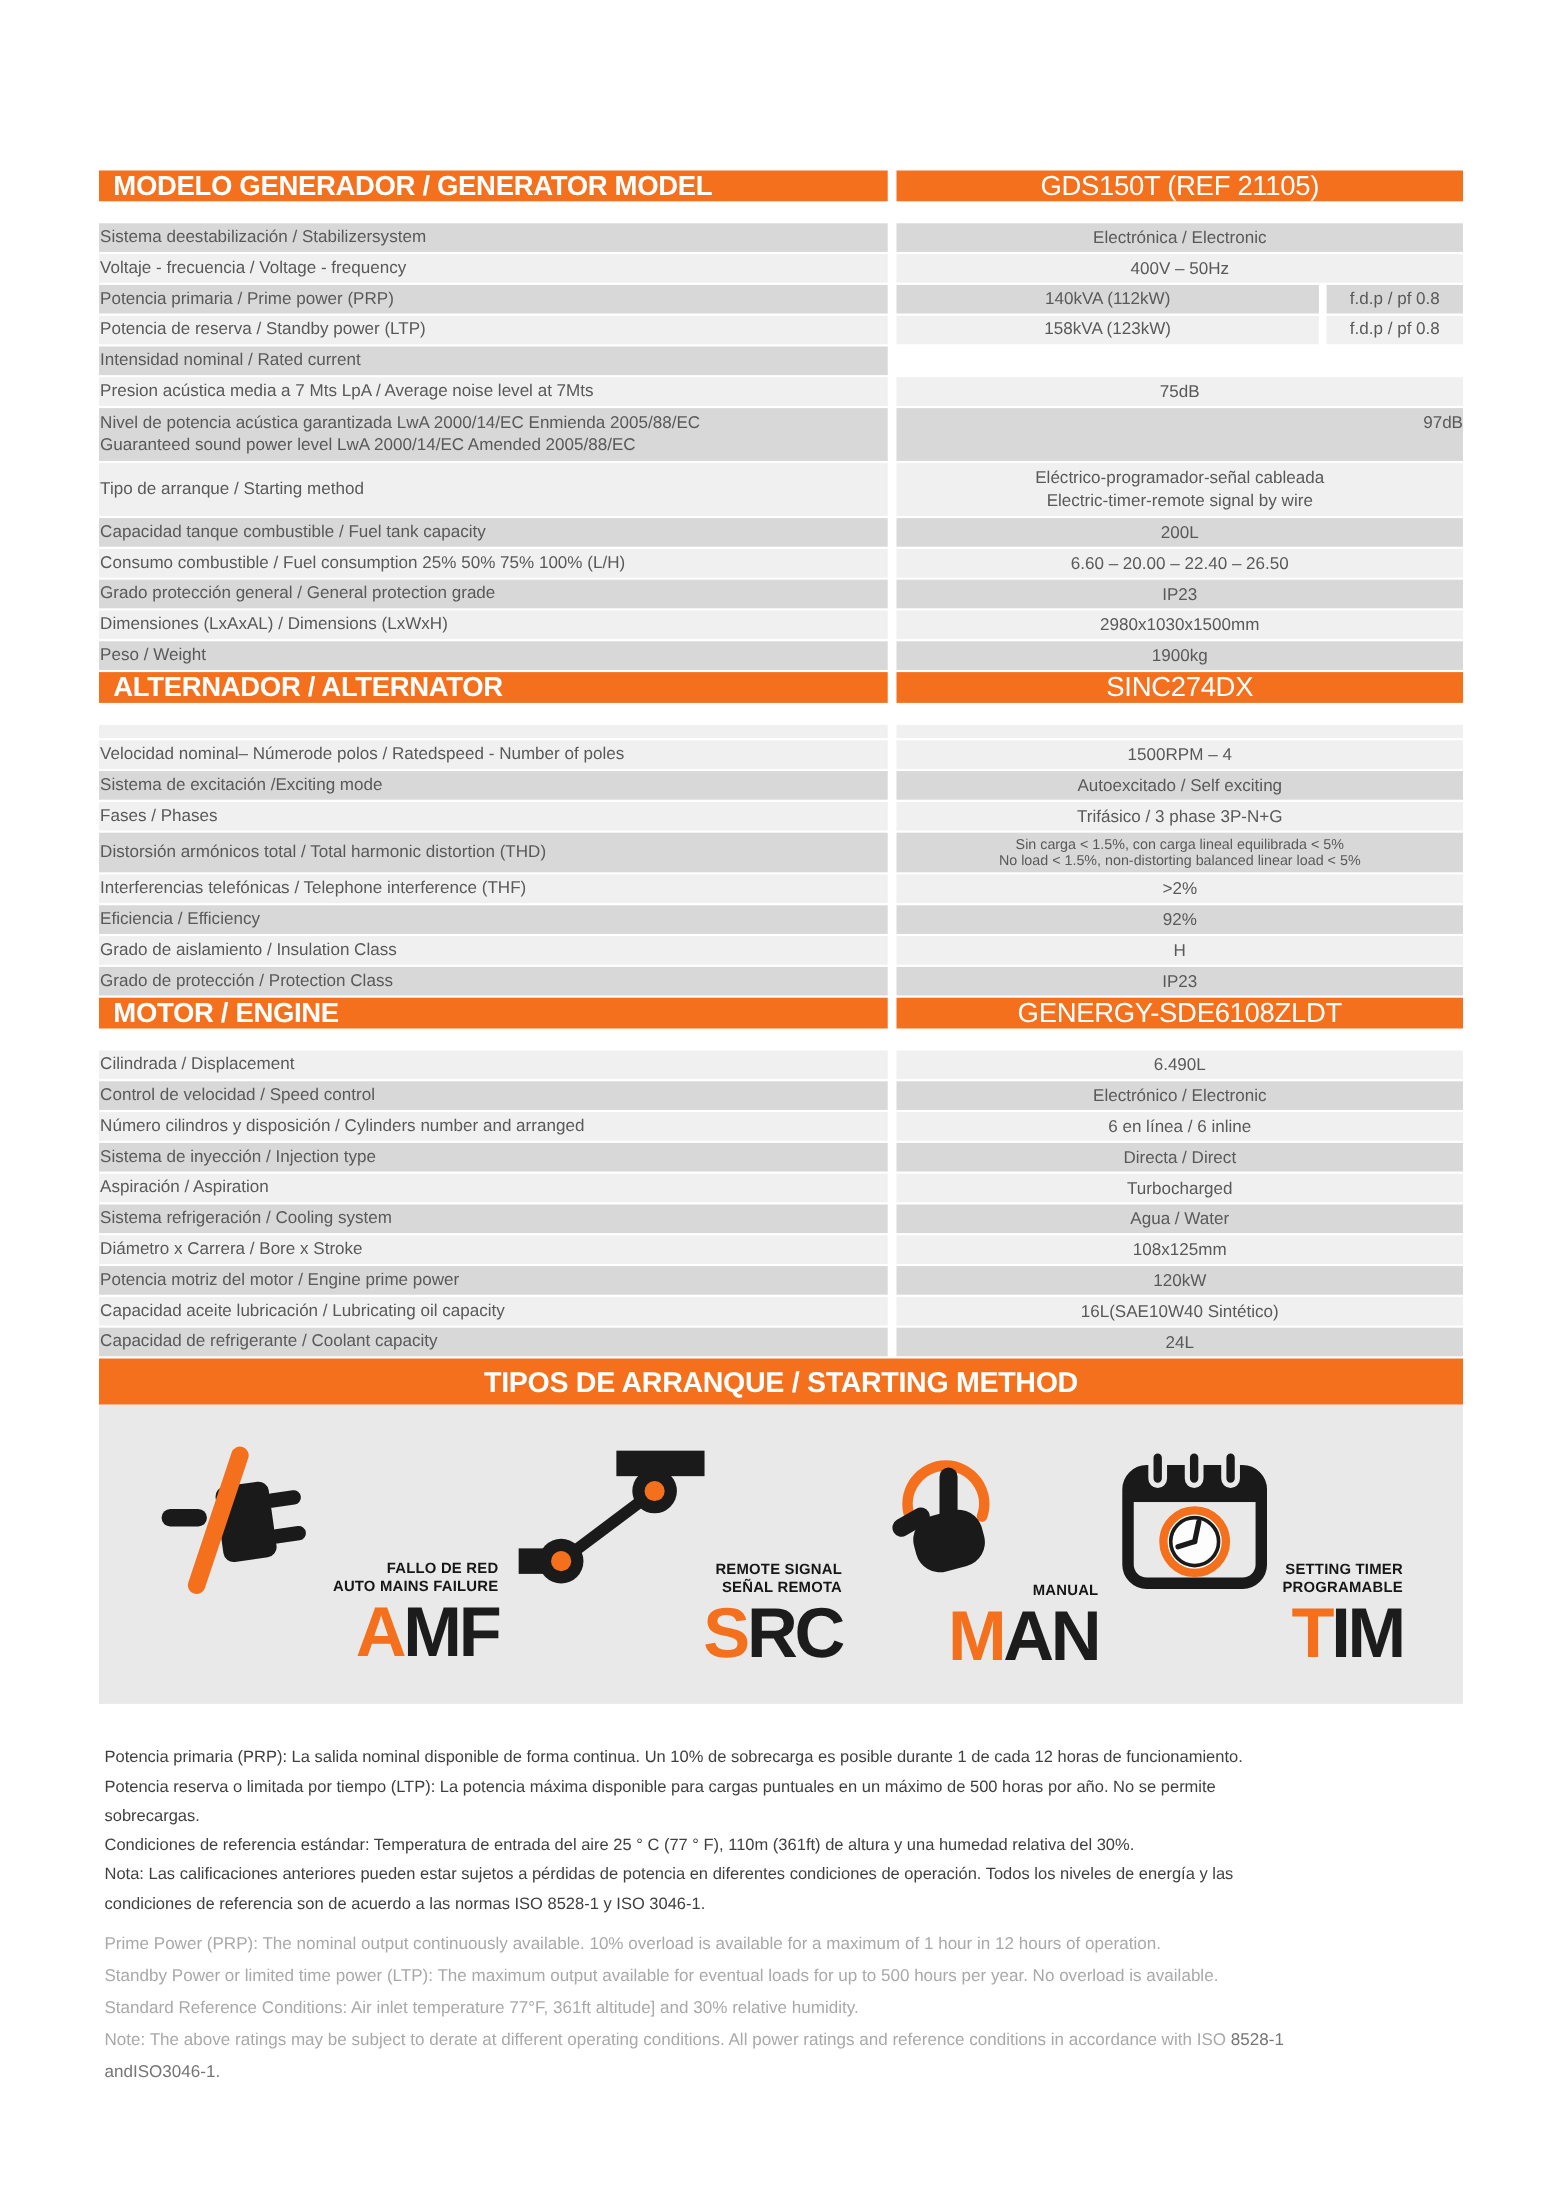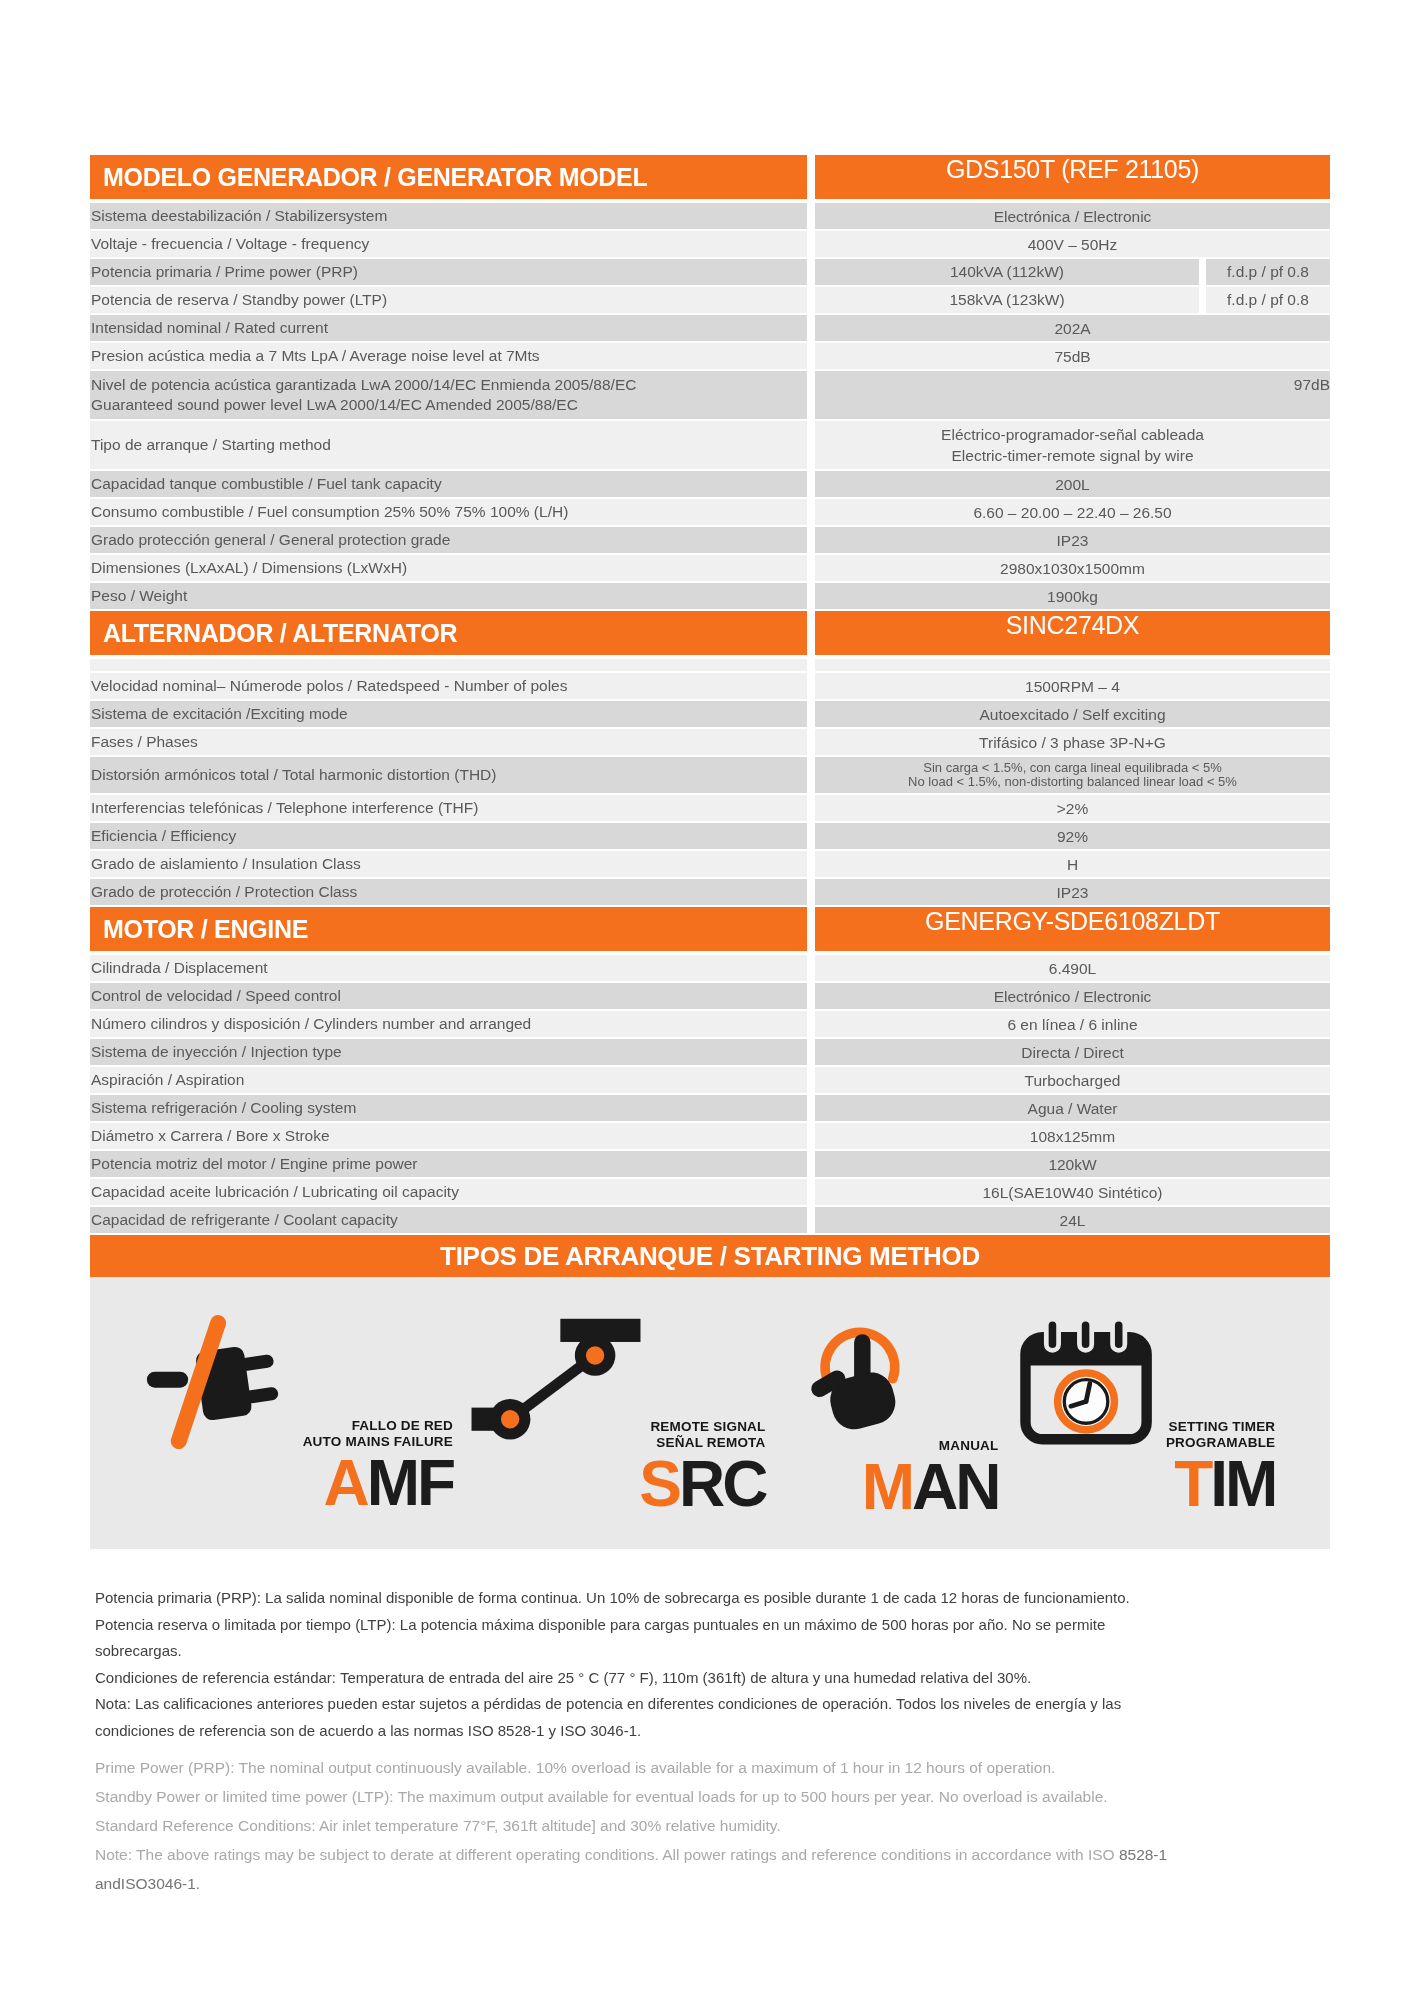--- a/index.html
+++ b/index.html
@@ -1,21 +1,21 @@
 <!DOCTYPE html>
 <html style="--accent: #F4701D; --stripe-dark: #D8D8D8; --stripe-light: #F0F0F0; --panel: #E9E9E9; --table-text: #595959; --header-text: #FFFFFF; --note-dark: #3F3F3F; --note-light: #A9A9A9; --icon-ink: #1A1A1A;"><head>
 <meta charset="utf-8">
 <style>
   * { box-sizing: border-box; }
   html,body { margin:0; padding:0; background:#ffffff; }
   .page { position:relative; width:1414px; height:2000px; margin:0 auto; overflow:hidden;
           background:#ffffff; font-family:"Liberation Sans", sans-serif; }
   .tbl { position:absolute; left:90px; top:155px; width:1240px; }
 
-  .hdr { display:flex; height:44px; margin-bottom:4px; }
+  .hdr { display:flex; height:28px; margin-bottom:20px; }
   .hl  { width:717px; background:var(--accent,#F4701D); color:var(--header-text,#fff);
          display:flex; align-items:center; padding-left:13px;
          font-weight:bold; font-size:25px; letter-spacing:-0.3px; }
   .hr  { flex:1; margin-left:8px; background:var(--accent,#F4701D); color:var(--header-text,#fff);
          display:flex; align-items:flex-start; justify-content:center;
          font-weight:normal; font-size:25px; letter-spacing:-0.3px; }
   .hdr-full { height:42px; background:var(--accent,#F4701D); color:var(--header-text,#fff);
          display:flex; align-items:center; justify-content:center;
          font-weight:bold; font-size:26px; letter-spacing:-0.3px; }
 
@@ -107,23 +107,20 @@
             </div>
             <div class="cvp l">
               <span>f.d.p / pf 0.8</span>
             </div>
           </div>
         </div>
         <div class="row">
           <div class="cl d">
             <span>Intensidad nominal / Rated current</span>
           </div>
-          <div class="cv d">
-            <div class="vl">202A</div>
-          </div>
         </div>
         <div class="row">
           <div class="cl l">
             <span>Presion acústica media a 7 Mts LpA / Average noise level at 7Mts</span>
           </div>
           <div class="cv l">
             <div class="vl">75dB</div>
           </div>
         </div>
         <div class="row h2">

